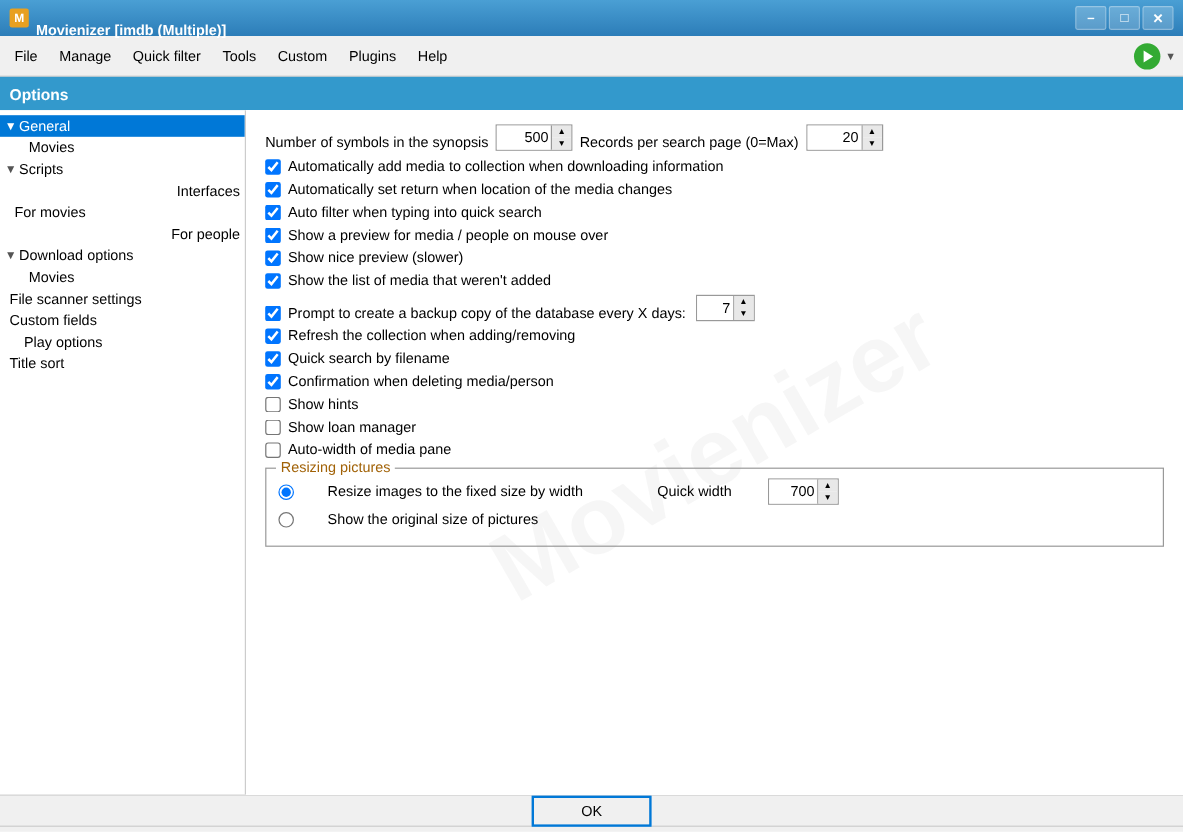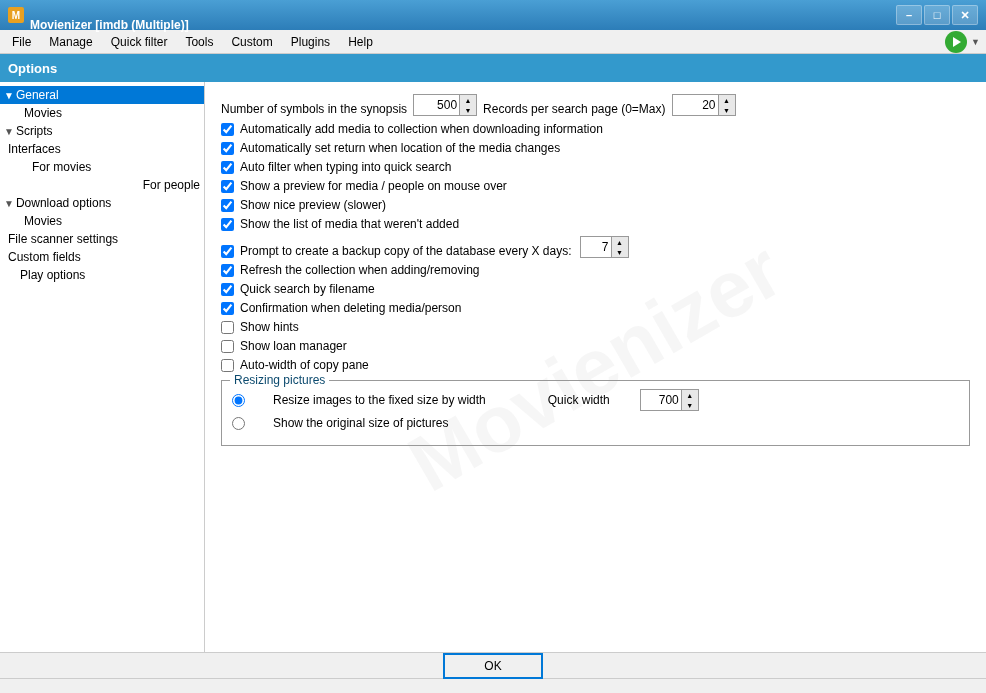--- a/index.html
+++ b/index.html
@@ -33,21 +33,21 @@
       background: rgba(255,255,255,0.2);
       border: 1px solid rgba(255,255,255,0.3);
       color: white; font-size: 11px;
       cursor: pointer; display: flex; align-items: center; justify-content: center;
       border-radius: 2px;
     }
 
     
     .menubar {
       background: #f0f0f0;
-      height: 24px;
+      height: 34px;
       display: flex;
       align-items: center;
       padding: 0 4px;
       border-bottom: 1px solid #ccc;
       gap: 2px;
     }
     .menu-item {
       padding: 2px 8px;
       cursor: pointer;
       color: #000;
@@ -215,21 +215,21 @@
       margin-top: 8px;
       position: relative;
     }
     .fieldset-legend {
       position: absolute;
       top: -8px;
       left: 8px;
       background: white;
       padding: 0 4px;
       font-size: 12px;
-      color: #0c4a6e;
+      color: #a16207;
     }
 
     .radio-row {
       display: flex;
       align-items: center;
       margin-bottom: 5px;
       gap: 22px;
     }
     .radio-row input[type=radio] {
       margin-right: 6px;
@@ -308,44 +308,47 @@
       <span class="expand">▼</span>
       <span>General</span>
     </div>
     <div class="tree-item" style="padding-left: 24px;">
       <span>Movies</span>
     </div>
     <div class="tree-item">
       <span class="expand">▼</span>
       <span>Scripts</span>
     </div>
-    <div class="tree-item" style="padding-left: 8px;">
+    <div class="tree-item" style="padding-left: 8px; justify-content: flex-end;">
       <span>Interfaces</span>
     </div>
-    <div class="tree-item" style="padding-left: 32px;">
+    <div class="tree-item" style="padding-left: 12px;">
       <span>For movies</span>
     </div>
     <div class="tree-item" style="padding-left: 24px; justify-content: flex-end;">
       <span>For people</span>
     </div>
     <div class="tree-item">
       <span class="expand">▼</span>
       <span>Download options</span>
     </div>
     <div class="tree-item" style="padding-left: 24px;">
       <span>Movies</span>
     </div>
     <div class="tree-item" style="padding-left: 8px;">
       <span>File scanner settings</span>
     </div>
     <div class="tree-item" style="padding-left: 8px;">
       <span>Custom fields</span>
     </div>
     <div class="tree-item" style="padding-left: 20px;">
       <span>Play options</span>
+    </div>
+    <div class="tree-item" style="padding-left: 8px;">
+      <span>Title sort</span>
     </div>
   </div>
 
   <div class="content-area">
     <div class="watermark">Movienizer</div>
 
     <div class="row">
       <label>Number of symbols in the synopsis</label>
       <div class="spinbox">
         <input type="text" value="500" style="">
@@ -416,21 +419,21 @@
         <div class="checkbox-row">
           <input type="checkbox" id="cb11" style="">
           <label for="cb11">Show hints</label>
         </div>
         <div class="checkbox-row">
           <input type="checkbox" id="cb12" style="">
           <label for="cb12">Show loan manager</label>
         </div>
         <div class="checkbox-row">
           <input type="checkbox" id="cb13" style="">
-          <label for="cb13">Auto-width of copy pane</label>
+          <label for="cb13">Auto-width of media pane</label>
         </div>
       </div>
 
     <div class="fieldset-box">
       <span class="fieldset-legend">Resizing pictures</span>
       <div id="radio-container">
 
       <div class="radio-row">
             <input type="radio" id="r1" name="resize" checked="" style="">
             <label for="r1">Resize images to the fixed size by width</label>

